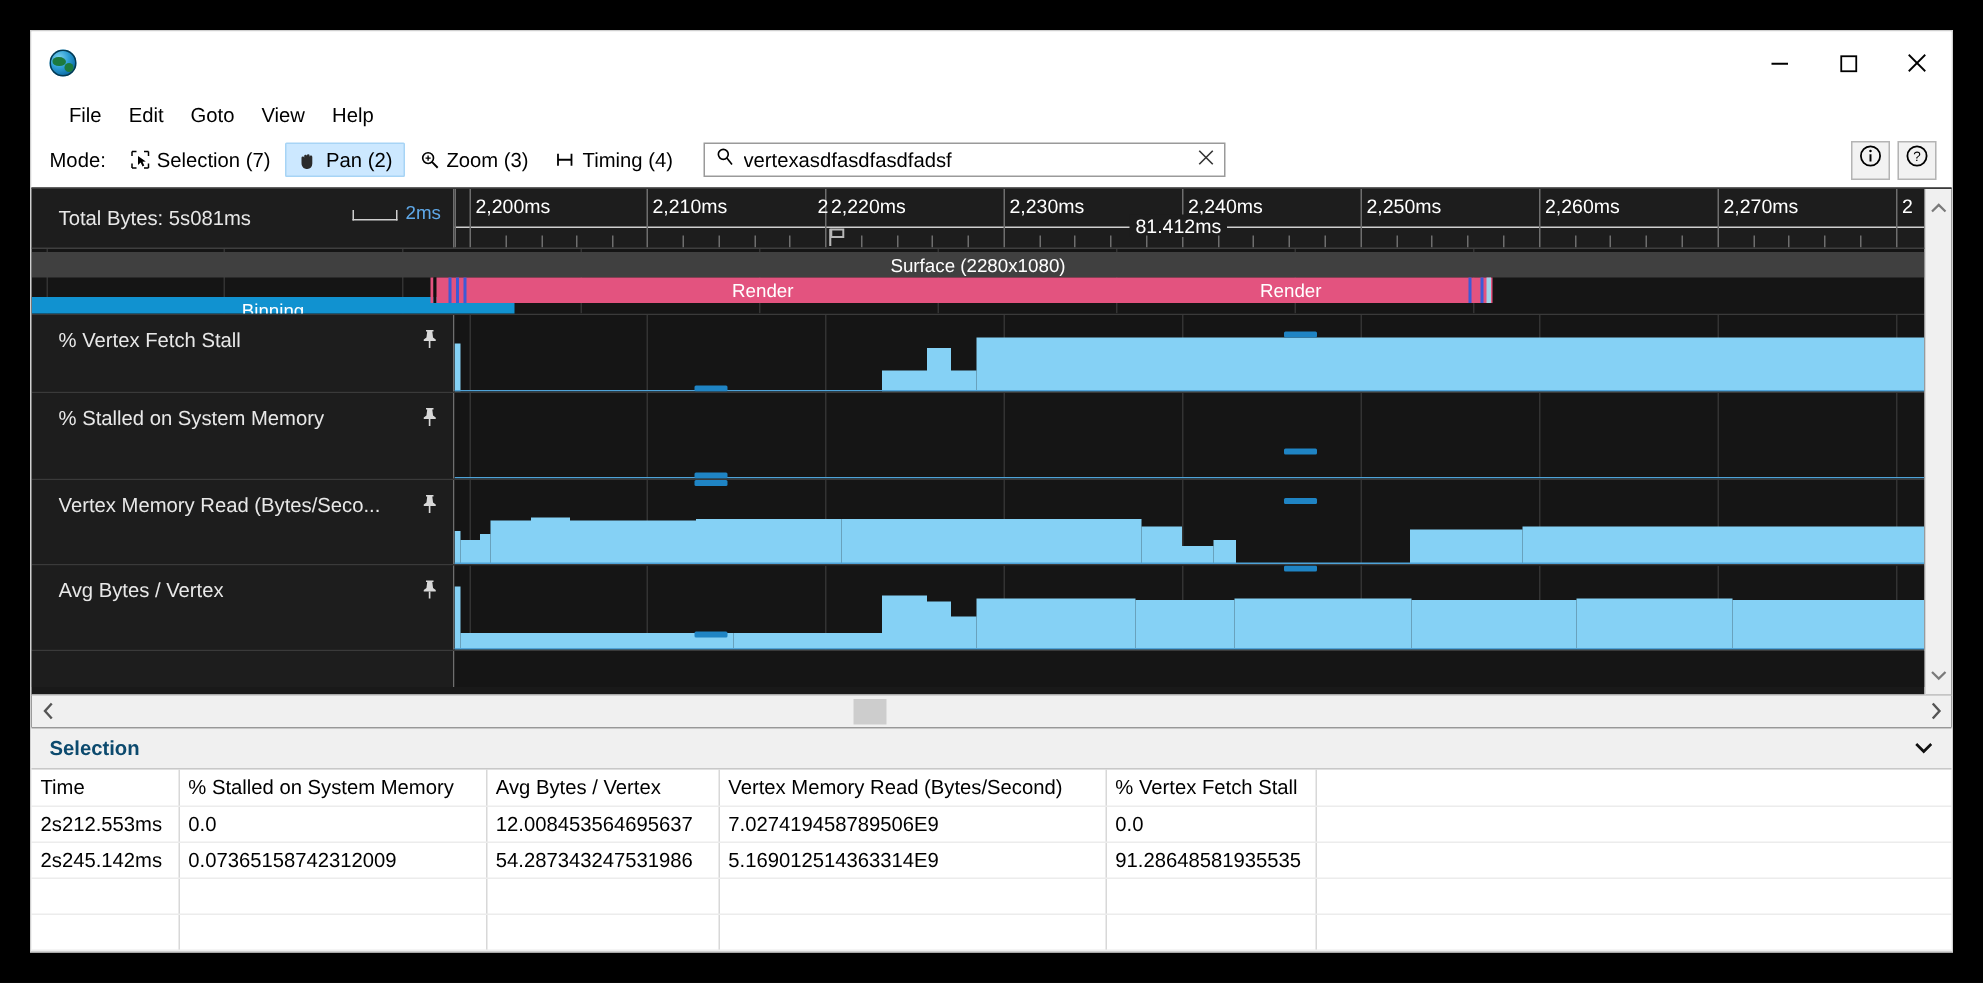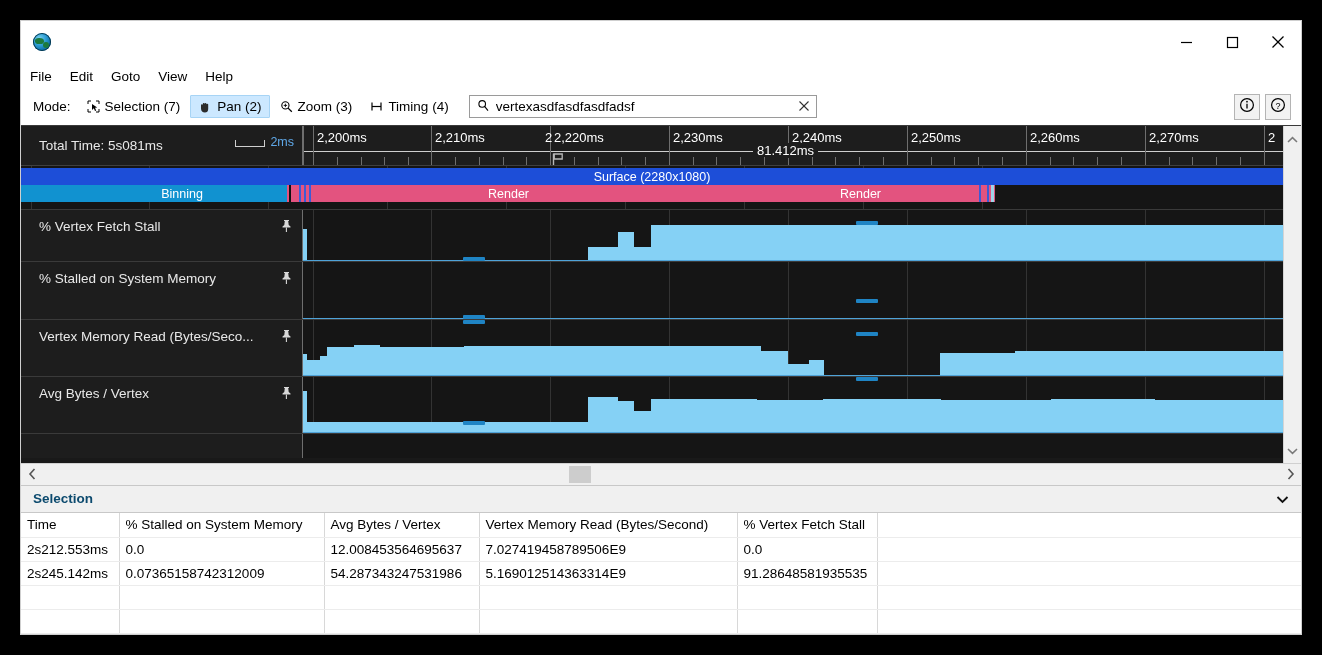--- a/index.html
+++ b/index.html
@@ -46,21 +46,21 @@
   .win-btn {
     width: 46px; height: 42px;
     display: flex; align-items: center; justify-content: center;
     background: transparent;
   }
   .win-btn svg { display: block; }
   
   .menubar {
     height: 26px; flex: 0 0 26px;
     display: flex; align-items: center;
-    padding-left: 0;
+    padding-left: 16px;
     background: #ffffff;
   }
   .menu-item {
     font-size: 13.5px; color: #000;
     padding: 3px 9px;
   }
   
   .toolbar {
     height: 36px; flex: 0 0 36px;
     display: flex; align-items: center;
@@ -339,21 +339,21 @@
       </div>
     </div>
   </div>
 
   <div class="timeline">
     <div class="tl-body">
       <div class="tl-main">
 
         <div class="ruler">
           <div class="ruler-left">
-            <div class="total-time">Total Time: 5s081ms</div>
+            <div class="total-time">Total Bytes: 5s081ms</div>
             <div class="scale-ind">
               <div class="scale-bar"></div>
               <div class="scale-txt">2ms</div>
             </div>
           </div>
           <div class="ruler-right">
             <div class="ruler-baseline"></div>
 
             <div class="tick-major" style="left:0px"></div>
             <div class="tick-major" style="left:10px"></div>
@@ -429,25 +429,25 @@
                 <div class="vgrid" style="left:128px"></div>
               <div class="vgrid" style="left:247px"></div>
                 <div class="vgrid" style="left:366px"></div>
               <div class="vgrid" style="left:485px"></div>
                 <div class="vgrid" style="left:604px"></div>
               <div class="vgrid" style="left:723px"></div>
                 <div class="vgrid" style="left:842px"></div>
               <div class="vgrid" style="left:961px"></div>
 
               <div class="gq-row" style="top:2px;height:17px;">
-                <div class="gq-slice" style="left:0px;right:0px;background:#1d4ed8;justify-content:center;">Surface (2280x1080)</div>
+                <div class="gq-slice" style="left:0px;right:0px;background:#404040;justify-content:center;">Surface (2280x1080)</div>
               </div>
 
               <div class="gq-row" style="top:19px;height:17px;">
-                <div class="gq-slice" style="left:0px;width:322px;background:#1192d0;">Binning</div>
+                <div class="gq-slice" style="left:0px;width:322px;background:#1192d0;margin-top:13px;">Binning</div>
                 <div class="gq-slice" style="left:266px;width:2px;background:#e3537f;"></div>
                 <div class="gq-slice" style="left:268px;width:2px;background:#111;"></div>
                 <div class="gq-slice" style="left:270px;width:435px;background:#e3537f;">Render</div>
                 <div class="gq-slice" style="left:278px;width:2px;background:#3c5bd6;"></div>
                 <div class="gq-slice" style="left:283px;width:2px;background:#3c5bd6;"></div>
                 <div class="gq-slice" style="left:288px;width:2px;background:#3c5bd6;"></div>
                 <div class="gq-slice" style="left:705px;width:269px;background:#e3537f;">Render</div>
                 <div class="gq-slice" style="left:958px;width:2px;background:#3c5bd6;"></div>
                 <div class="gq-slice" style="left:966px;width:2px;background:#3c5bd6;"></div>
                 <div class="gq-slice" style="left:970px;width:3px;background:#9fd4e8;"></div>

